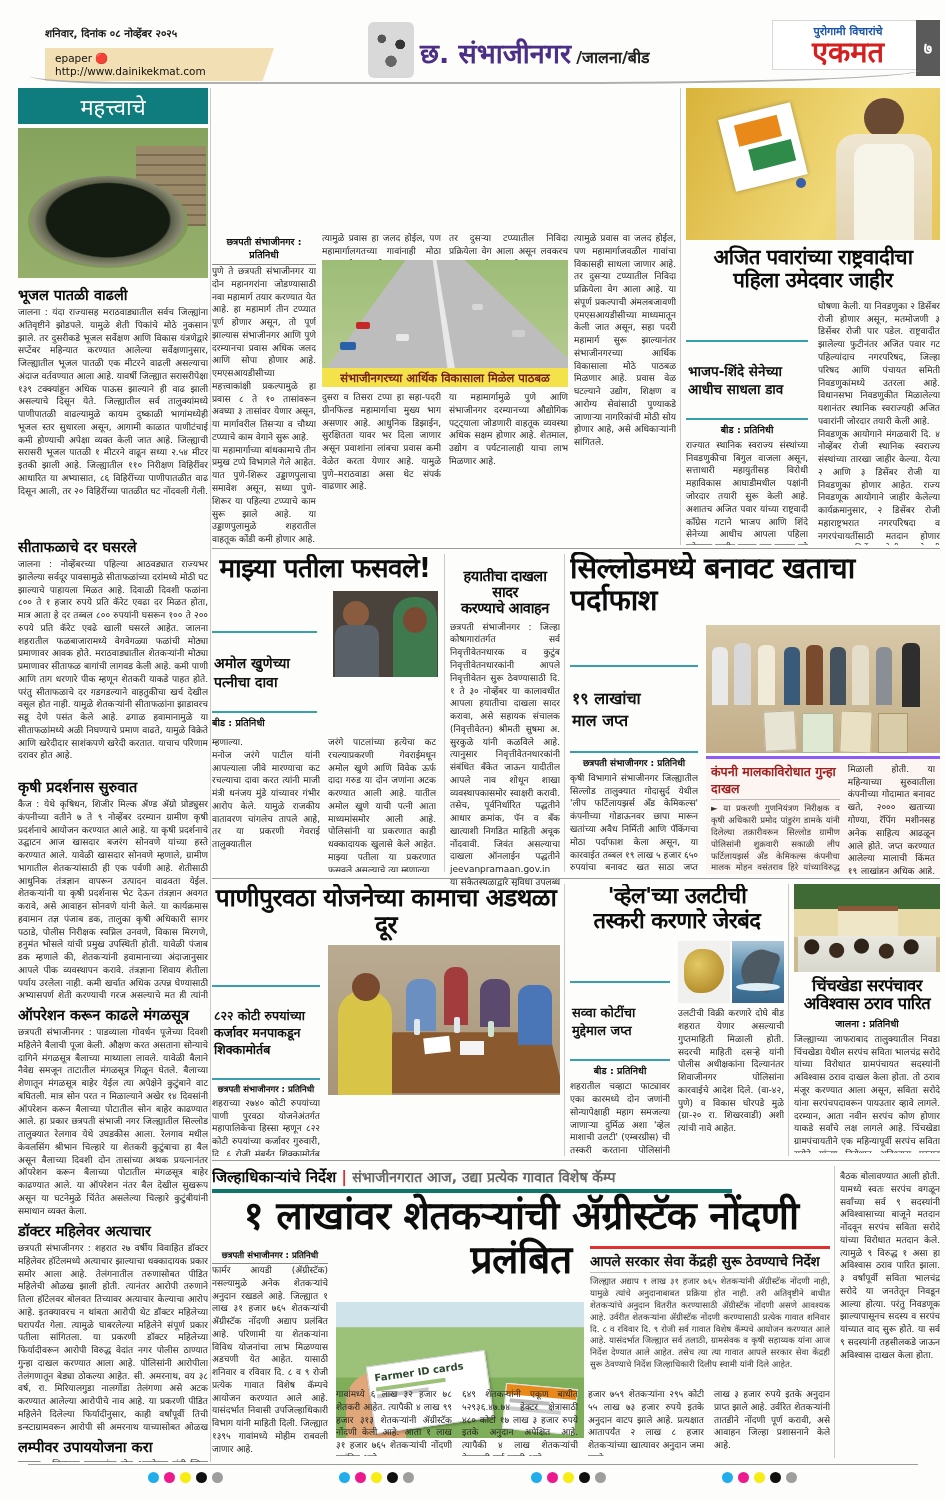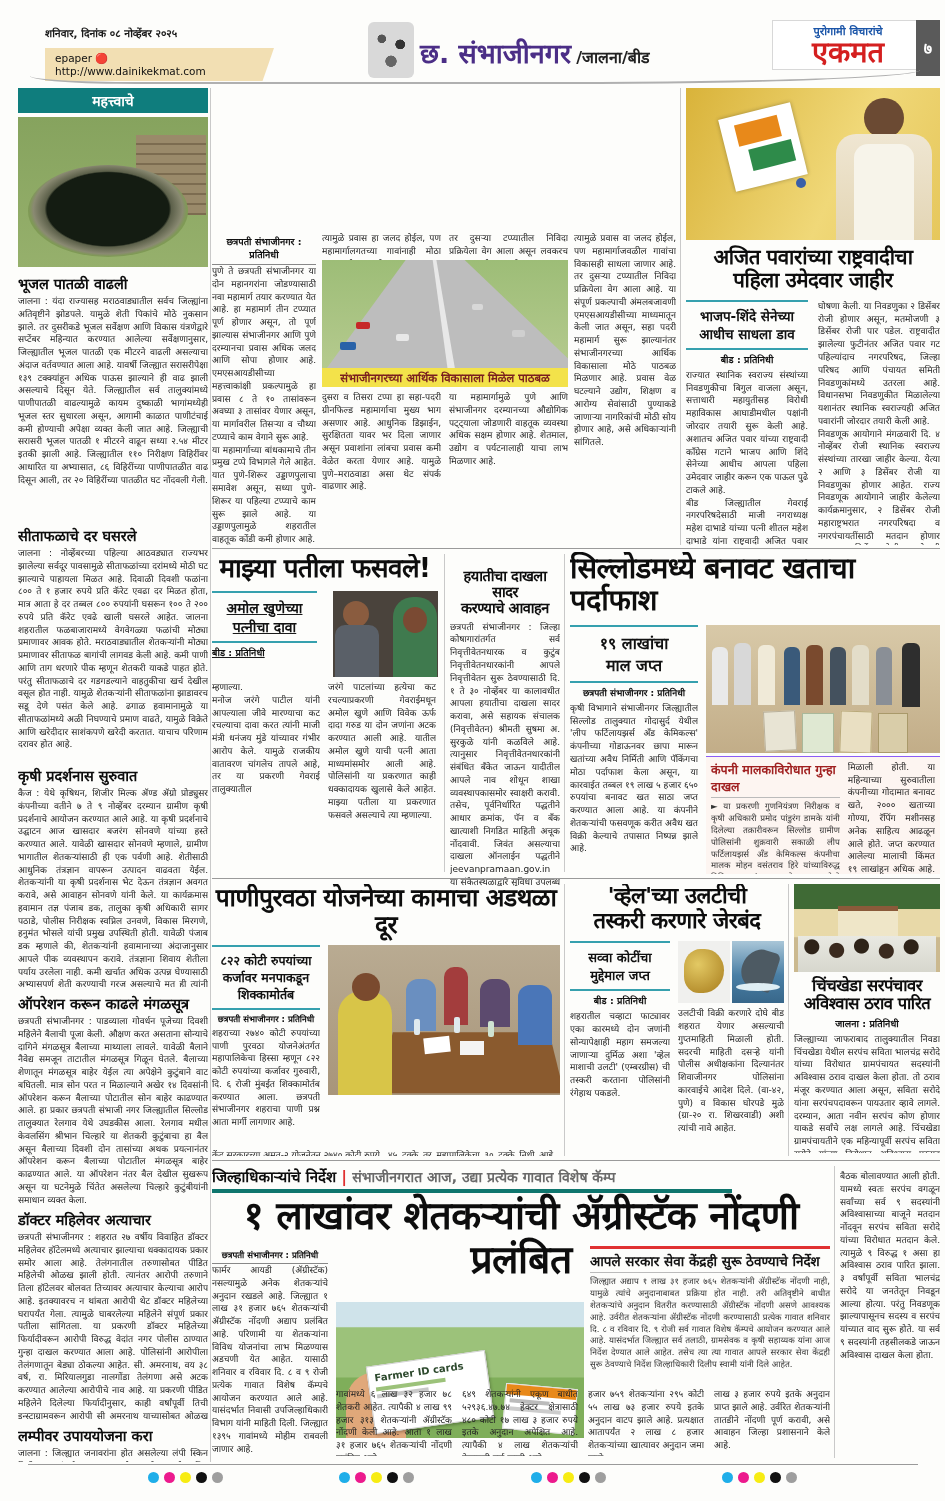--- a/index.html
+++ b/index.html
@@ -2,38 +2,38 @@
 <html><head>
 <meta charset="utf-8">
 <style>
   html,body{margin:0;padding:0;background:#e9e9e9;}
   .page{position:relative;width:945px;height:1501px;background:#fdfdfb;margin:0 auto;
         font-family:"DejaVu Sans",sans-serif;color:#1a1a1a;overflow:hidden;}
   .abs{position:absolute;}
   .bt{font-size:9px;line-height:1.42;text-align:justify;color:#222;overflow:hidden;}
   .byline{font-weight:bold;font-size:9.5px;text-align:center;padding:3px 0;color:#111;}
   .rule{background:#9a9a9a;}
-  .subbox{border-top:2px solid #36a0ae;border-bottom:2px solid #36a0ae;text-align:center;
-          font-weight:bold;color:#111;padding:5px 2px;}
+  .subbox{border-top:2px solid #36a0ae;border-bottom:2px solid #36a0ae;
+          font-weight:bold;color:#111;padding:20px 2px;margin-top:40px;}
   .headline{font-weight:800;color:#0d0d0d;text-align:center;line-height:1.12;letter-spacing:-.5px;}
   .item-h{font-weight:800;font-size:14.5px;margin:6px 0 2px 0;color:#0d0d0d;}
   .vline{width:1px;background:#c9c9c9;}
   
   .epaper-pill{background:#f2dfb3;clip-path:polygon(0 0,100% 0,95% 100%,0 100%);
                font-size:10.5px;padding:4px 14px 4px 10px;color:#111;}
   .masthead-big{font-weight:800;font-size:27px;color:#4b2e86;}
   .masthead-small{font-weight:800;font-size:16px;color:#222;}
   .brandbox{border:1px solid #d8d8d8;background:#fff;text-align:center;padding:2px 10px;}
   .tagline{color:#1b55a8;font-weight:bold;font-size:11px;}
   .brand{color:#d41f1f;font-weight:800;font-size:29px;line-height:1;}
   .pagenum{background:#5a5a5a;color:#fff;font-weight:bold;font-size:16px;
            display:flex;align-items:center;justify-content:center;}
   .header-curve{border-bottom:2px solid #b0b0b0;border-radius:0 0 40% 12%/0 0 14px 8px;}
   
-  .leftcol-h{background:#0f7d7d;color:#fff;font-weight:700;font-size:14px;text-align:center;padding:3px 2px;}
+  .leftcol-h{background:#0f7d7d;color:#fff;font-weight:400;font-size:22px;text-align:center;padding:3px 2px;}
   
   .ph{position:relative;overflow:hidden;}
   .cap-yellow{background:#f3e24a;color:#7a1f1f;font-weight:800;font-size:11.5px;text-align:center;padding:2px 0;}
   .dotrow{display:flex;gap:5px;}
   .dot{width:11px;height:11px;border-radius:50%;}
   .kicker-bold{font-weight:800;font-size:15px;color:#0d0d0d;}
   .kicker-rest{font-weight:bold;font-size:14px;color:#6a6a6a;}
   .capbox-t{color:#a02020;font-weight:800;font-size:12.5px;border-bottom:1px solid #bbb;padding-bottom:2px;margin-bottom:3px;}
   .smallcap{font-size:8.5px;line-height:1.4;text-align:justify;color:#333;}
 </style>
@@ -160,21 +160,21 @@
       </div>
       <div class="bt" style="width:122px;height:262px;white-space:pre-line;">घोषणा केली. या निवडणुका २ डिसेंबर रोजी होणार असून, मतमोजणी ३ डिसेंबर रोजी पार पडेल. राष्ट्रवादीत झालेल्या फुटीनंतर अजित पवार गट पहिल्यांदाच नगरपरिषद, जिल्हा परिषद आणि पंचायत समिती निवडणुकांमध्ये उतरला आहे. विधानसभा निवडणुकीत मिळालेल्या यशानंतर स्थानिक स्वराज्यही अजित पवारांनी जोरदार तयारी केली आहे.
     निवडणूक आयोगाने मंगळवारी दि. ४ नोव्हेंबर रोजी स्थानिक स्वराज्य संस्थांच्या तारखा जाहीर केल्या. येत्या २ आणि ३ डिसेंबर रोजी या निवडणुका होणार आहेत. राज्य निवडणूक आयोगाने जाहीर केलेल्या कार्यक्रमानुसार, २ डिसेंबर रोजी महाराष्ट्रभरात नगरपरिषदा व नगरपंचायतींसाठी मतदान होणार असून ३ डिसेंबर रोजी मतमोजणी केली जाईल. तर ३ डिसेंबर रोजी या निवडणुकांचे निकाल जाहीर केले जातील.</div>
     </div>
   </div>
 
   <div class="abs rule" style="left:212px;top:548px;width:728px;height:1px;"></div>
 
   <div class="abs" style="left:212px;top:554px;width:226px;height:318px;overflow:hidden;">
     <div class="headline" style="font-size:26px;">माझ्या पतीला फसवले!</div>
-    <div style="display:flex;gap:16px;margin-top:8px;text-decoration:underline;">
+    <div style="display:flex;gap:16px;margin-top:8px;">
       <div style="width:108px;">
         <div class="subbox" style="font-size:14px;">
           <div>अमोल खुणेच्या</div>
           <div>पत्नीचा दावा</div>
         </div>
         <div class="byline" style="text-align:left;">बीड : प्रतिनिधी</div>
       </div>
       <div class="ph" style="width:108px;height:86px;background:#4a433c;">
         <div class="abs" style="left:10px;top:10px;width:26px;height:26px;border-radius:50%;background:#8a5c3f;"></div>
         <div class="abs" style="left:2px;top:34px;width:44px;height:52px;border-radius:10px 10px 0 0;background:#5a6068;"></div>
@@ -217,21 +217,21 @@
           <div class="abs" style="left:100px;top:20px;width:17px;height:60px;border-radius:6px 6px 0 0;background:#7a4a2e;"></div>
           <div class="abs" style="left:124px;top:22px;width:16px;height:58px;border-radius:6px 6px 0 0;background:#44515e;"></div>
           <div class="abs" style="left:146px;top:20px;width:17px;height:60px;border-radius:6px 6px 0 0;background:#e3ddc9;"></div>
           <div class="abs" style="left:170px;top:22px;width:16px;height:58px;border-radius:6px 6px 0 0;background:#8a8f96;"></div>
           <div class="abs" style="left:196px;top:18px;width:18px;height:64px;border-radius:6px 6px 0 0;background:#2e2e2e;"></div>
           <div class="abs" style="left:58px;top:86px;width:30px;height:38px;background:#e8e4d4;border:1px solid #b9b09a;transform:rotate(-3deg);"></div>
           <div class="abs" style="left:96px;top:88px;width:30px;height:38px;background:#dfe8d2;border:1px solid #a9b89a;"></div>
           <div class="abs" style="left:134px;top:86px;width:30px;height:40px;background:#e9dfc2;border:1px solid #b9a97a;transform:rotate(2deg);"></div>
           <div class="abs" style="left:172px;top:88px;width:28px;height:38px;background:#d9cda9;border:1px solid #a9996a;"></div>
         </div>
-        <div style="border-top:1px solid #8b5cf6;background:#fdf5f1;padding:4px 5px;margin-top:3px;display:flex;gap:8px;">
+        <div style="border-top:3px solid #8b5cf6;background:#fdf5f1;padding:4px 5px;margin-top:3px;display:flex;gap:8px;">
           <div style="width:130px;">
             <div class="capbox-t">कंपनी मालकाविरोधात गुन्हा दाखल</div>
             <div class="smallcap" style="height:118px;overflow:hidden;">► या प्रकरणी गुणनियंत्रण निरीक्षक व कृषी अधिकारी प्रमोद पांडुरंग डामके यांनी दिलेल्या तक्रारीवरून सिल्लोड ग्रामीण पोलिसांनी शुक्रवारी सकाळी लीप फर्टिलायझर्स ॲंड केमिकल्स कंपनीचा मालक मोहन वसंतराव हिरे यांच्याविरुद्ध विविध  कलमांनुसार गुन्हे दाखल केले आहेत. यात बनावट खतांची निर्मिती, साठवणूक आणि विक्री केल्याचा ठपका ठेवण्यात आला आहे.</div>
           </div>
           <div class="bt" style="width:88px;height:140px;">मिळाली होती. या महिन्याच्या सुरुवातीला कंपनीच्या गोदामात बनावट खते, २००० खताच्या गोण्या, रॅपिंग मशीनसह अनेक साहित्य आढळून आले होते. जप्त करण्यात आलेल्या मालाची किंमत १९ लाखांहून अधिक आहे. गोडाऊन सील केले जाऊन घेण्यात आलेल्या बनावट खतांची नमुने तपासणीसाठी प्रयोगशाळेत पाठवण्यात आले आहेत, अशी माहिती कृषी अधिकारी यांनी दिली.</div>
         </div>
       </div>
     </div>
   </div>
 

